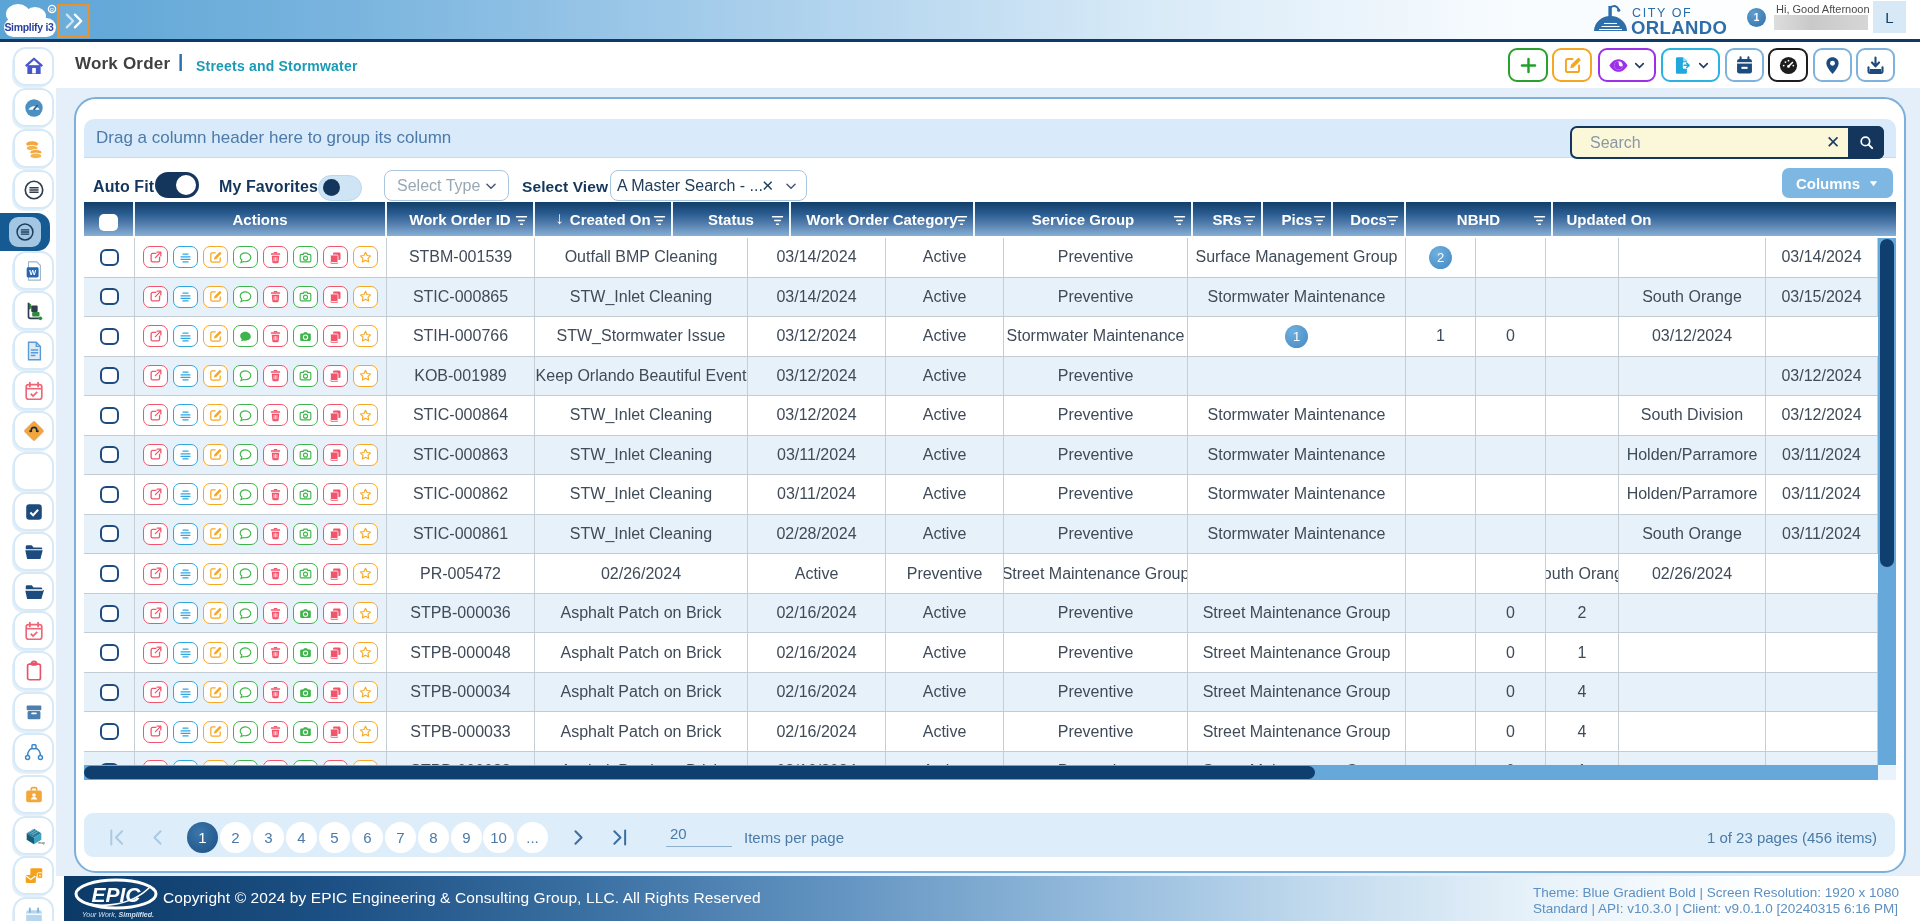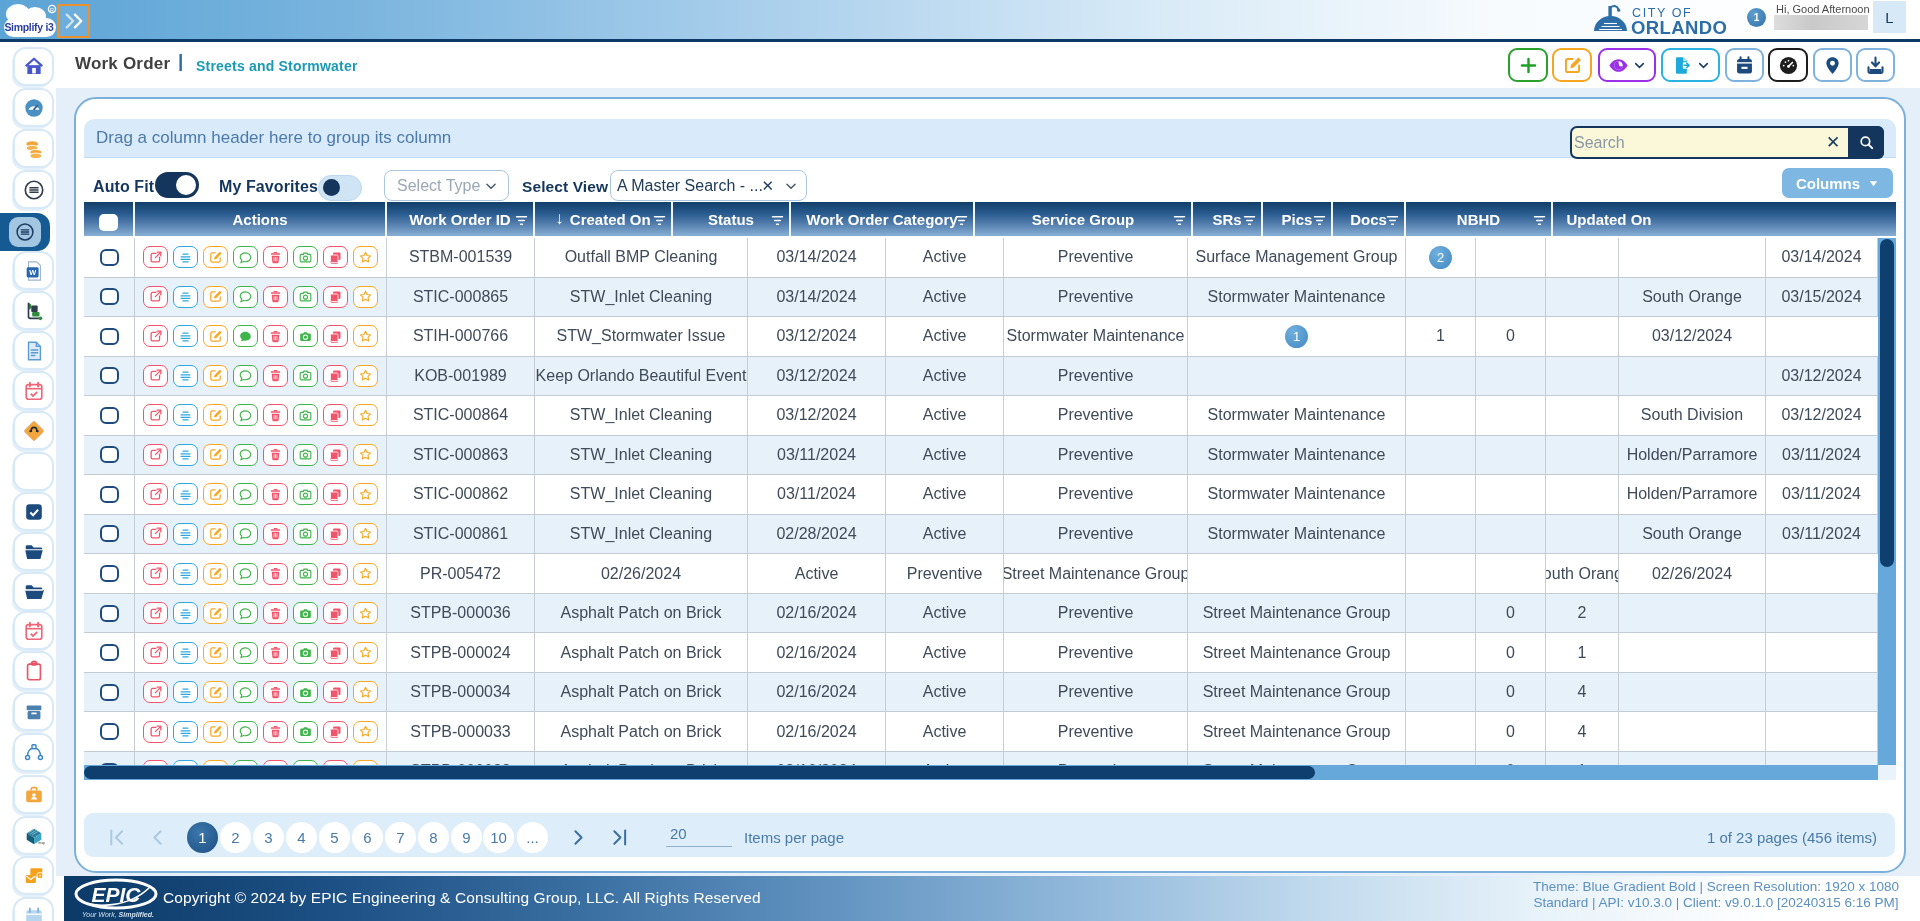--- a/index.html
+++ b/index.html
@@ -30,21 +30,21 @@
 .pcrumb{position:absolute;left:139px;top:13px;font-size:14px;font-weight:bold;color:#1b9ab6;letter-spacing:.2px}
 .tbtn{position:absolute;top:3px;height:34px;border-radius:9px;background:#fff;display:flex;align-items:center;justify-content:center;gap:4px}
 .tbtn svg{width:21px;height:21px}
 .chev{width:13px !important;height:13px !important}
 
 .contbg{position:absolute;left:56px;top:88px;width:1864px;height:788px;background:#e4effa}
 .panel{position:absolute;left:74px;top:97px;width:1832px;height:776px;background:#fff;border:2px solid #7cb0da;border-radius:22px}
 .dragbar{position:absolute;left:84px;top:119px;width:1812px;height:39px;background:#d9eafa;border-radius:10px 10px 0 0;border-bottom:1px solid #c2ddf2}
 .dragbar span{position:absolute;left:12px;top:9px;font-size:17px;color:#4d7aa8}
 .search{position:absolute;left:1570px;top:126px;width:314px;height:33px;border:2px solid #14365c;border-radius:7px;background:#fbf7d9;display:flex;align-items:center}
-.search .ph{flex:1;font-size:16px;color:#8a98a6;padding-left:2px}
+.search .ph{flex:1;font-size:16px;color:#8a98a6;padding-left:18px}
 .search .x{width:30px;font-size:17px;color:#1d3d60;text-align:center}
 .search .btn{width:36px;height:33px;margin:-2px -2px -2px 0;background:#14365c;border-radius:0 6px 6px 0;display:flex;align-items:center;justify-content:center}
 
 .ctl{position:absolute;font-size:16px;font-weight:bold;color:#14365c;letter-spacing:.1px}
 .tog{position:absolute;width:44px;height:26px;border-radius:13px}
 .tog.on{background:#14365c}.tog.on::after{content:"";position:absolute;right:3px;top:3px;width:20px;height:20px;border-radius:50%;background:#fff}
 .tog.off{background:#cfe4f5;border:1px solid #bcd8ee}.tog.off::after{content:"";position:absolute;left:4px;top:3px;width:17px;height:17px;border-radius:50%;background:#14365c}
 .sel{position:absolute;height:31px;background:#fff;border:1.5px solid #a9c6de;border-radius:8px;display:flex;align-items:center;font-size:16px}
 .columnsbtn{position:absolute;left:1782px;top:168px;width:111px;height:30px;background:#7db7e2;border-radius:7px;color:#fff;font-weight:bold;font-size:15px;display:flex;align-items:center;justify-content:center;gap:8px}
 
@@ -87,21 +87,21 @@
 .pager{position:absolute;left:84px;top:813px;width:1811px;height:44px;background:#ddeefa;border-radius:9px;font-size:15px;color:#4a7aa8}
 .pg{position:absolute;top:9px;width:31px;height:31px;border-radius:50%;background:#fff;display:flex;align-items:center;justify-content:center;color:#4a7aa8}
 .pg.act{background:radial-gradient(circle at 40% 35%,#3c77ab,#1c4f83);color:#fff}
 .parr{position:absolute;top:9px;height:31px;display:flex;align-items:center;justify-content:center;font-size:17px}
 .pginput{position:absolute;left:582px;top:12px;width:66px;border-bottom:1px solid #8fb1cd;color:#4a7aa8;padding-left:4px;padding-bottom:4px;font-size:15px}
 .pglabel{position:absolute;left:660px;top:16px}
 .pgright{position:absolute;right:18px;top:16px}
 
 .footer{position:absolute;left:64px;top:876px;width:1856px;height:45px;background:linear-gradient(90deg,#0b3a67 0%,#1c4f83 14%,#3a6fa2 28%,#6495c2 42%,#96bcdd 56%,#c3dbee 68%,#e9f3fa 80%,#fff 92%)}
 .fcopy{position:absolute;left:99px;top:13px;color:#fff;font-size:15.5px;letter-spacing:.1px}
-.ftheme{position:absolute;right:21px;top:3px;text-align:center;color:#5d90c0;font-size:13.5px;line-height:16px}
+.ftheme{position:absolute;right:21px;top:9px;text-align:left;color:#5d90c0;font-size:13.5px;line-height:16px}
 .epic{position:absolute;left:10px;top:2px}
 </style></head><body>
 <div id="app">
 <svg width="0" height="0" style="position:absolute">
       <defs>
 <symbol id="ext" viewBox="0 0 24 24">
           <path d="M12.5 5.5H7.2C6 5.5 5 6.5 5 7.7v9.1c0 1.2 1 2.2 2.2 2.2h9.1c1.2 0 2.2-1 2.2-2.2v-5.3" fill="none" stroke="currentColor" stroke-width="2.1" stroke-linecap="round"></path>
           <path d="M14.5 3.5h6v6" fill="none" stroke="currentColor" stroke-width="2.1" stroke-linecap="round" stroke-linejoin="round"></path>
           <path d="M19.8 4.2l-8 8" stroke="currentColor" stroke-width="2.1" stroke-linecap="round"></path>
         </symbol>
@@ -837,21 +837,21 @@
             <svg viewBox="0 0 24 24">
               <use href="#copy"></use>
             </svg>
           </span>
           <span class="ab org">
             <svg viewBox="0 0 24 24">
               <use href="#star"></use>
             </svg>
           </span>
         </div>
-<div class="td">STPB-000024</div>
+<div class="td">STPB-000048</div>
 <div class="td">Asphalt Patch on Brick</div>
 <div class="td">02/16/2024</div>
 <div class="td">Active</div>
 <div class="td">Preventive</div>
 <div class="td">Street Maintenance Group</div>
 <div class="td"></div>
 <div class="td">0</div>
 <div class="td">1</div>
 <div class="td"></div>
 <div class="td"></div>

